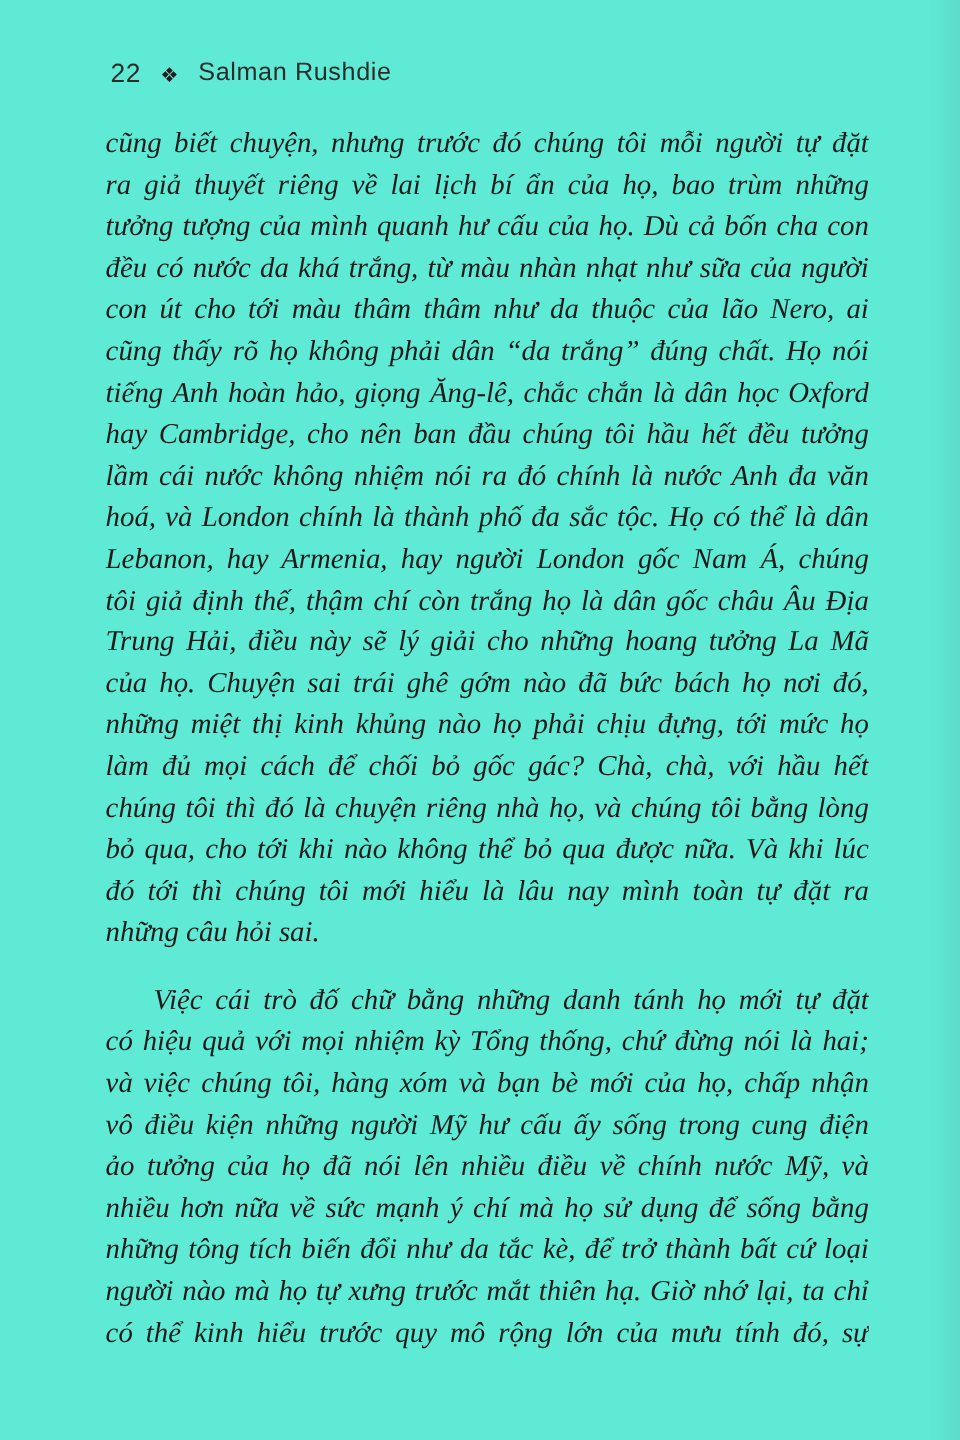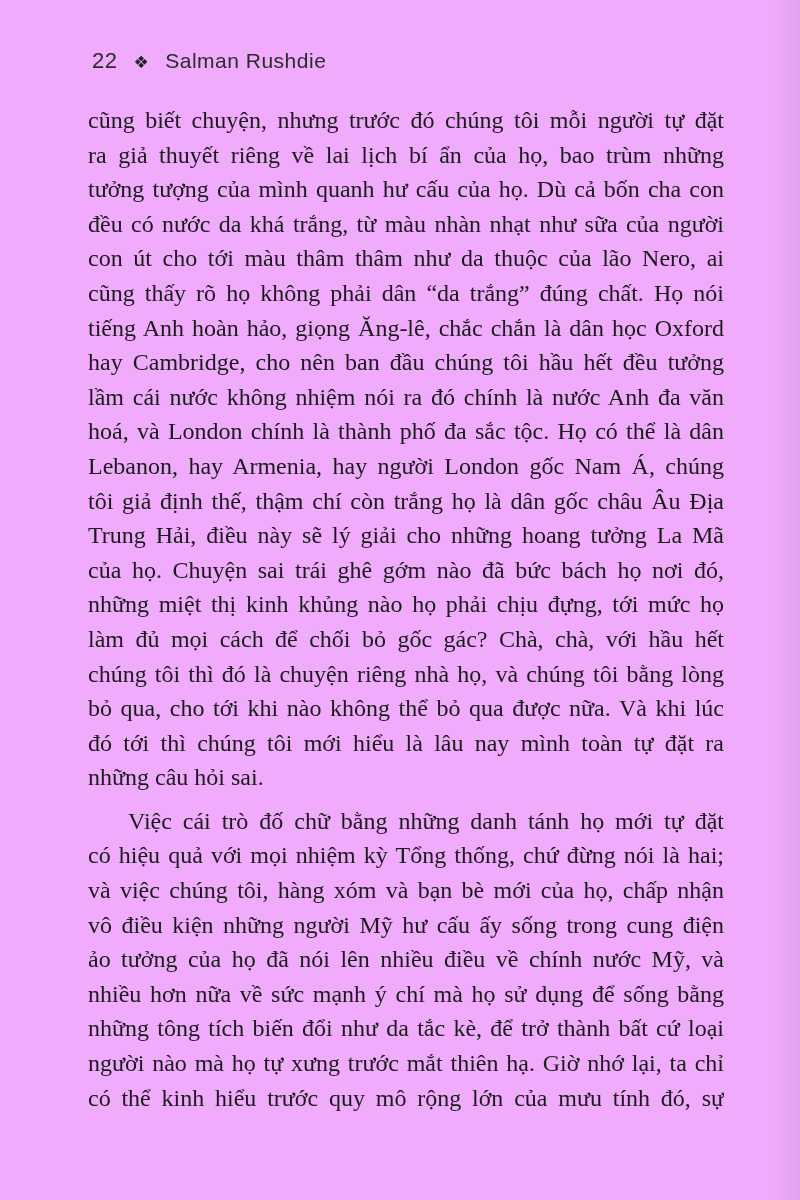--- a/index.html
+++ b/index.html
@@ -10,21 +10,21 @@
     width: 800px;
     height: 1200px;
     position: relative;
     background: #fdfdfb;
     overflow: hidden;
     font-family: "Liberation Serif", serif;
   }
   .page {
     position: absolute;
     inset: 0;
-    background: #f0abfc;
+    background: #5eead4;
   }
   
   .edge-shadow {
     position: absolute;
     top: 0;
     right: 0;
     width: 26px;
     height: 100%;
     background: linear-gradient(to right, rgba(0,0,0,0), rgba(90,90,88,0.10));
     pointer-events: none;
@@ -50,26 +50,27 @@
     top: 1px;
     color: #1f1f1f;
   }
   .textblock {
     position: absolute;
     left: 88px;
     top: 103px;
     width: 636px;
     color: #1b1b1b;
     font-size: 24px;
+    font-style: italic;
   }
   .para {
     margin: 0;
   }
   .para + .para {
-    margin-top: 9px;
+    margin-top: 22px;
   }
   .line {
     height: 34.6px;
     line-height: 34.6px;
     text-align: justify;
     text-align-last: justify;
     white-space: normal;
     overflow: hidden;
   }
   .line.short {

